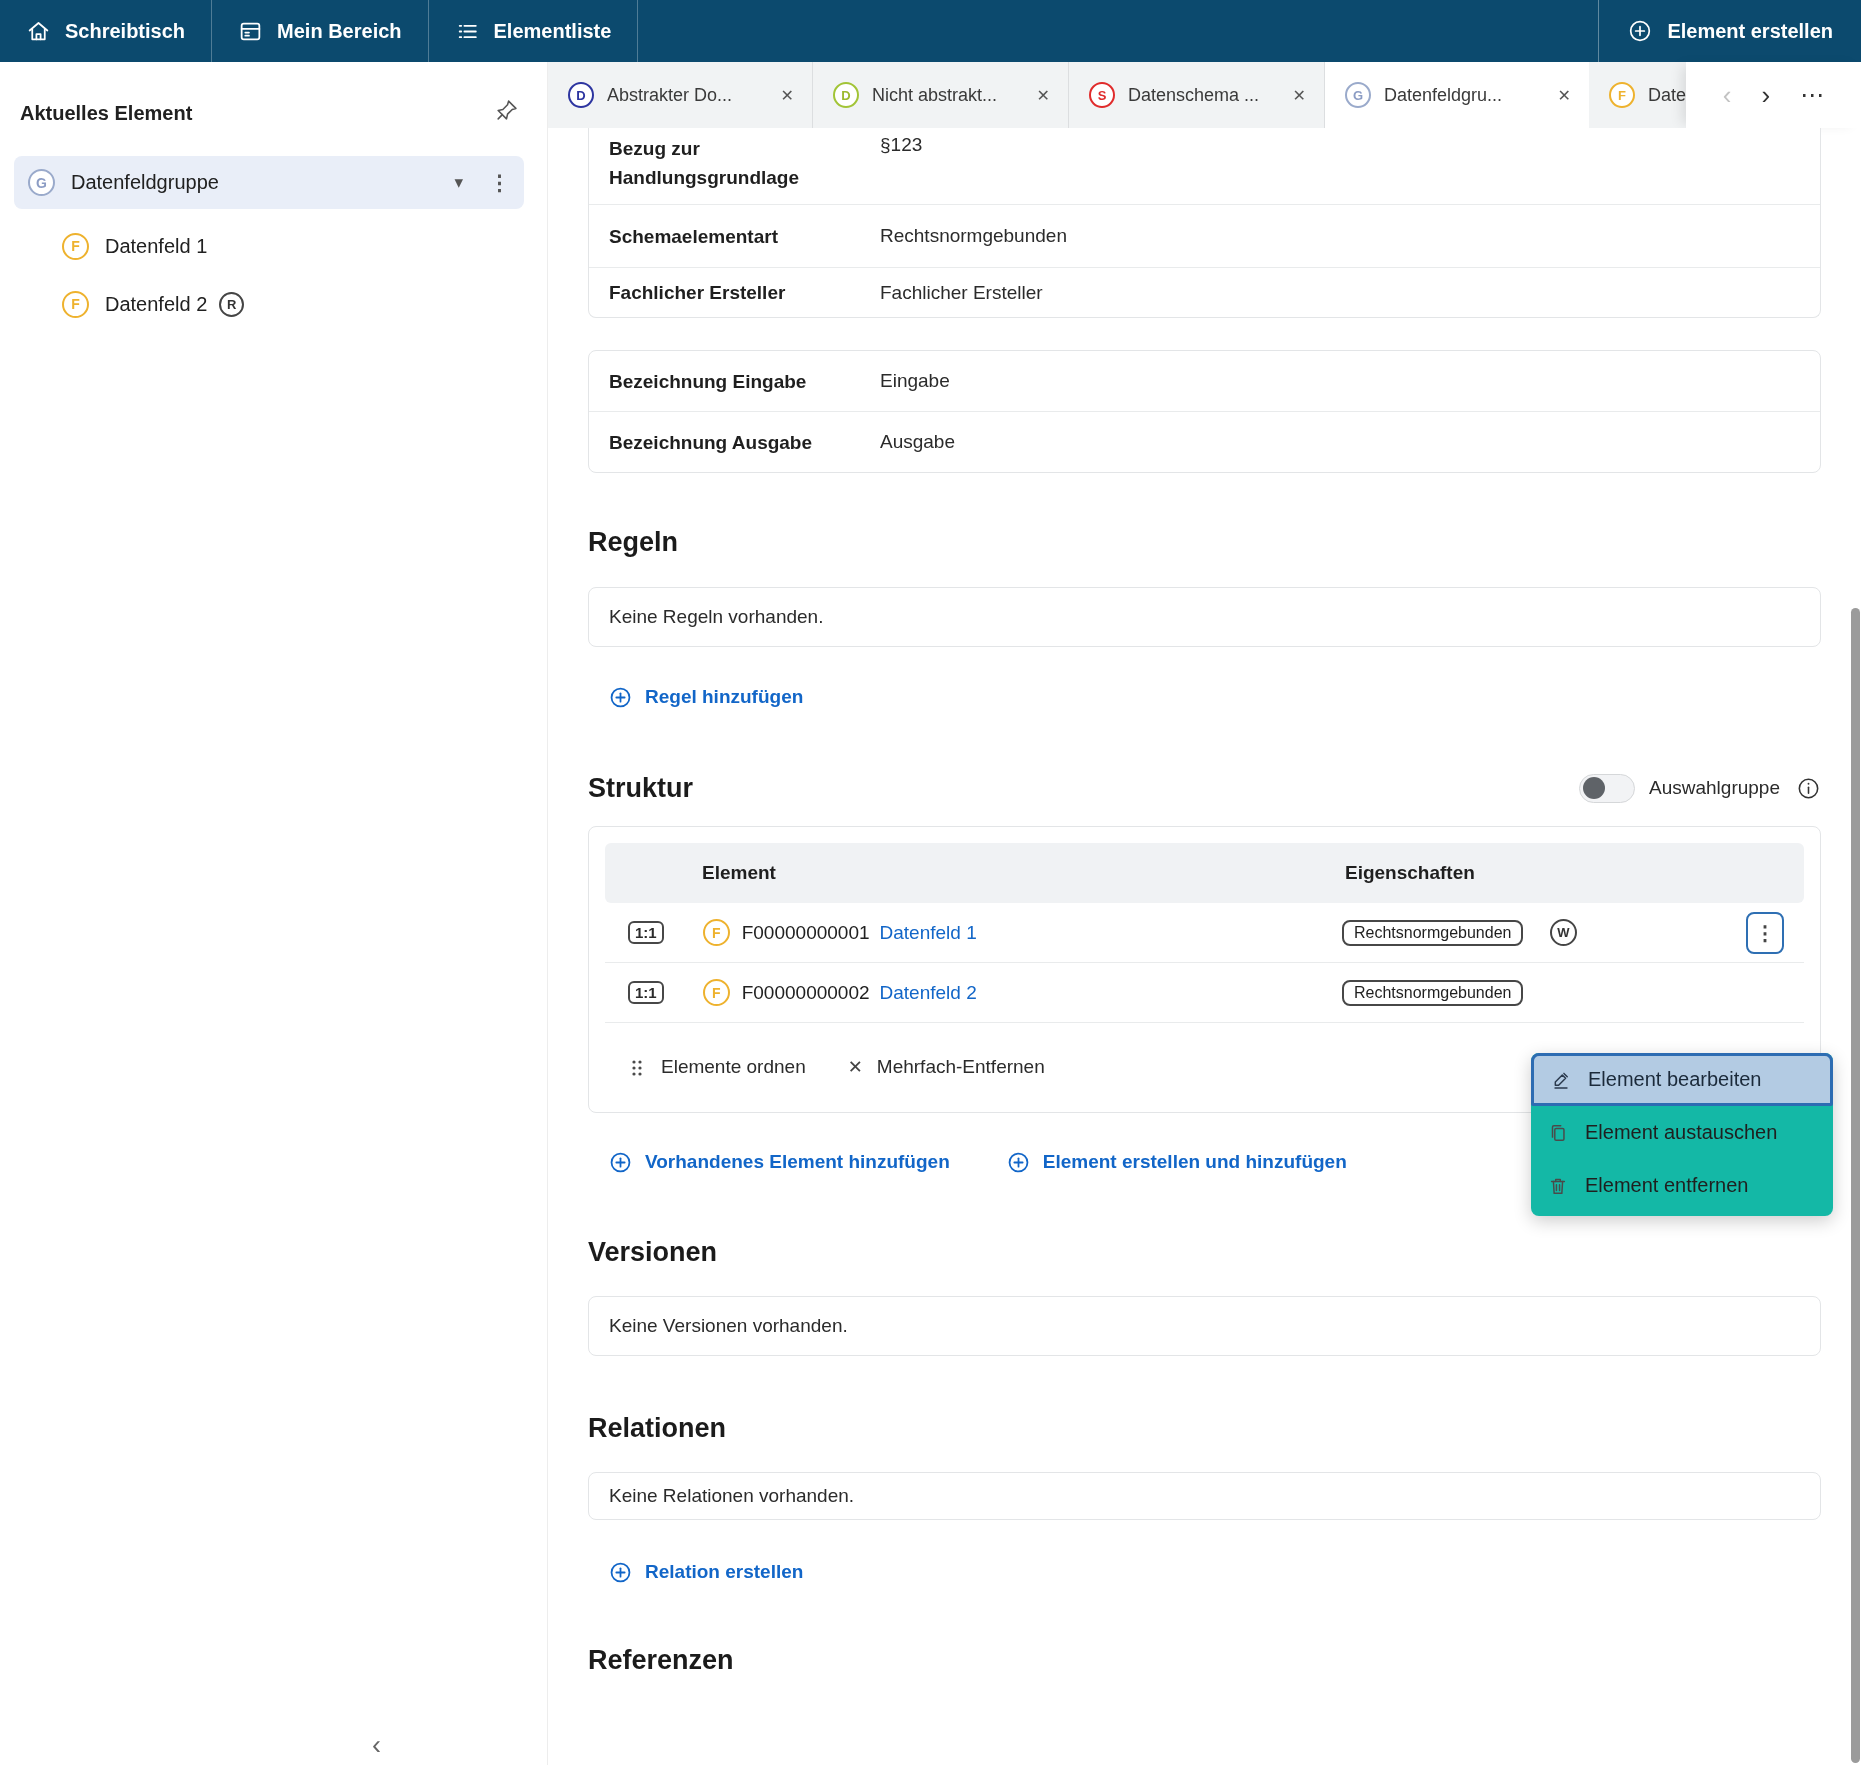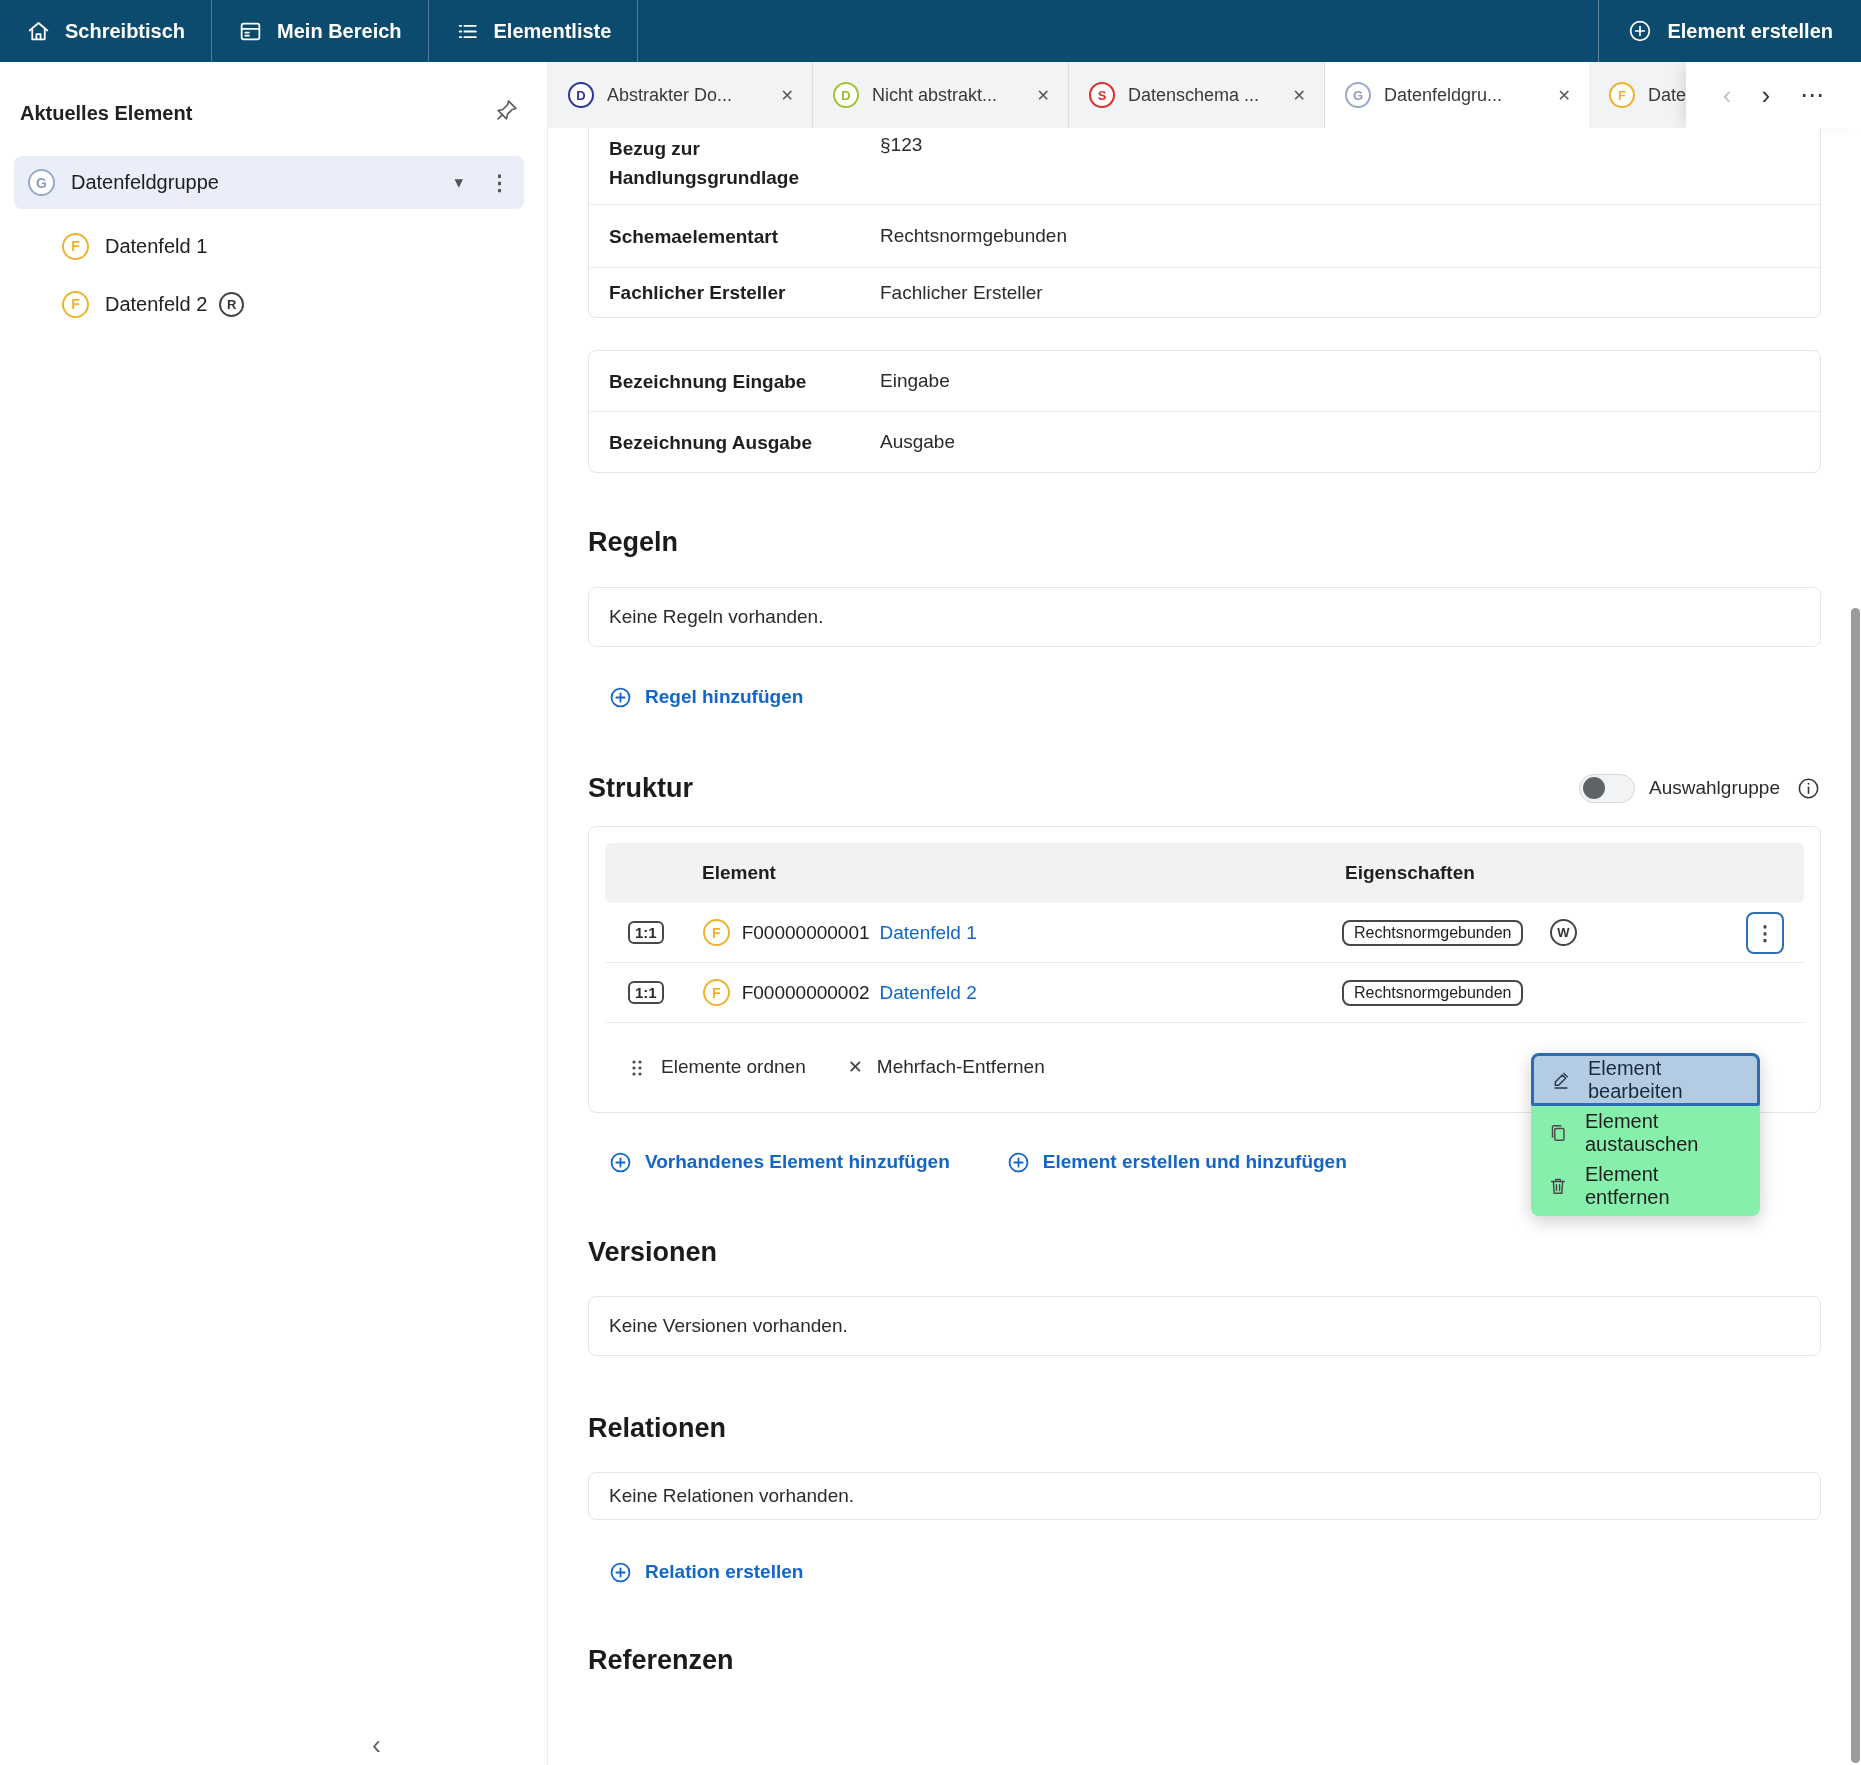--- a/index.html
+++ b/index.html
@@ -125,22 +125,22 @@
     border:2px solid #2e6fb3; border-radius:8px; background:#fff; display:flex;
     align-items:center; justify-content:center; font-size:20px; font-weight:bold;
     color:#444; cursor:pointer; }
   .t-footer { height:88px; display:flex; align-items:center; gap:42px; padding-left:22px; }
   .tool-btn { display:inline-flex; align-items:flex-end; gap:14px; font-size:19px;
     color:#2b2b2b; cursor:pointer; }
   .tool-btn svg { width:20px; height:20px; }
   .x-glyph { font-size:18px; color:#444; }
 
   
-  .ctx-menu { position:absolute; left:983px; top:991px; width:229px; z-index:30;
-    background:#86efac; border-radius:8px; box-shadow:0 5px 18px rgba(0,0,0,.20);
+  .ctx-menu { position:absolute; left:983px; top:991px; width:302px; z-index:30;
+    background:#14b8a6; border-radius:8px; box-shadow:0 5px 18px rgba(0,0,0,.20);
     padding-bottom:4px; }
   .ctx-item { height:53px; display:flex; align-items:center; gap:16px;
     padding:0 16px; font-size:20px; color:#1f1f1f; cursor:pointer; }
   .ctx-item svg { width:22px; height:22px; flex-shrink:0; }
   .ctx-item.highlight { background:#b3cbe3; border:3px solid #2d6cb2;
     border-radius:8px 8px 2px 2px; color:#1b2a3a; }
 
   
   .scroll-thumb { position:absolute; right:2px; top:546px; width:9px; height:1155px;
     background:#9b9b9b; border-radius:5px; z-index:40; cursor:pointer; }

